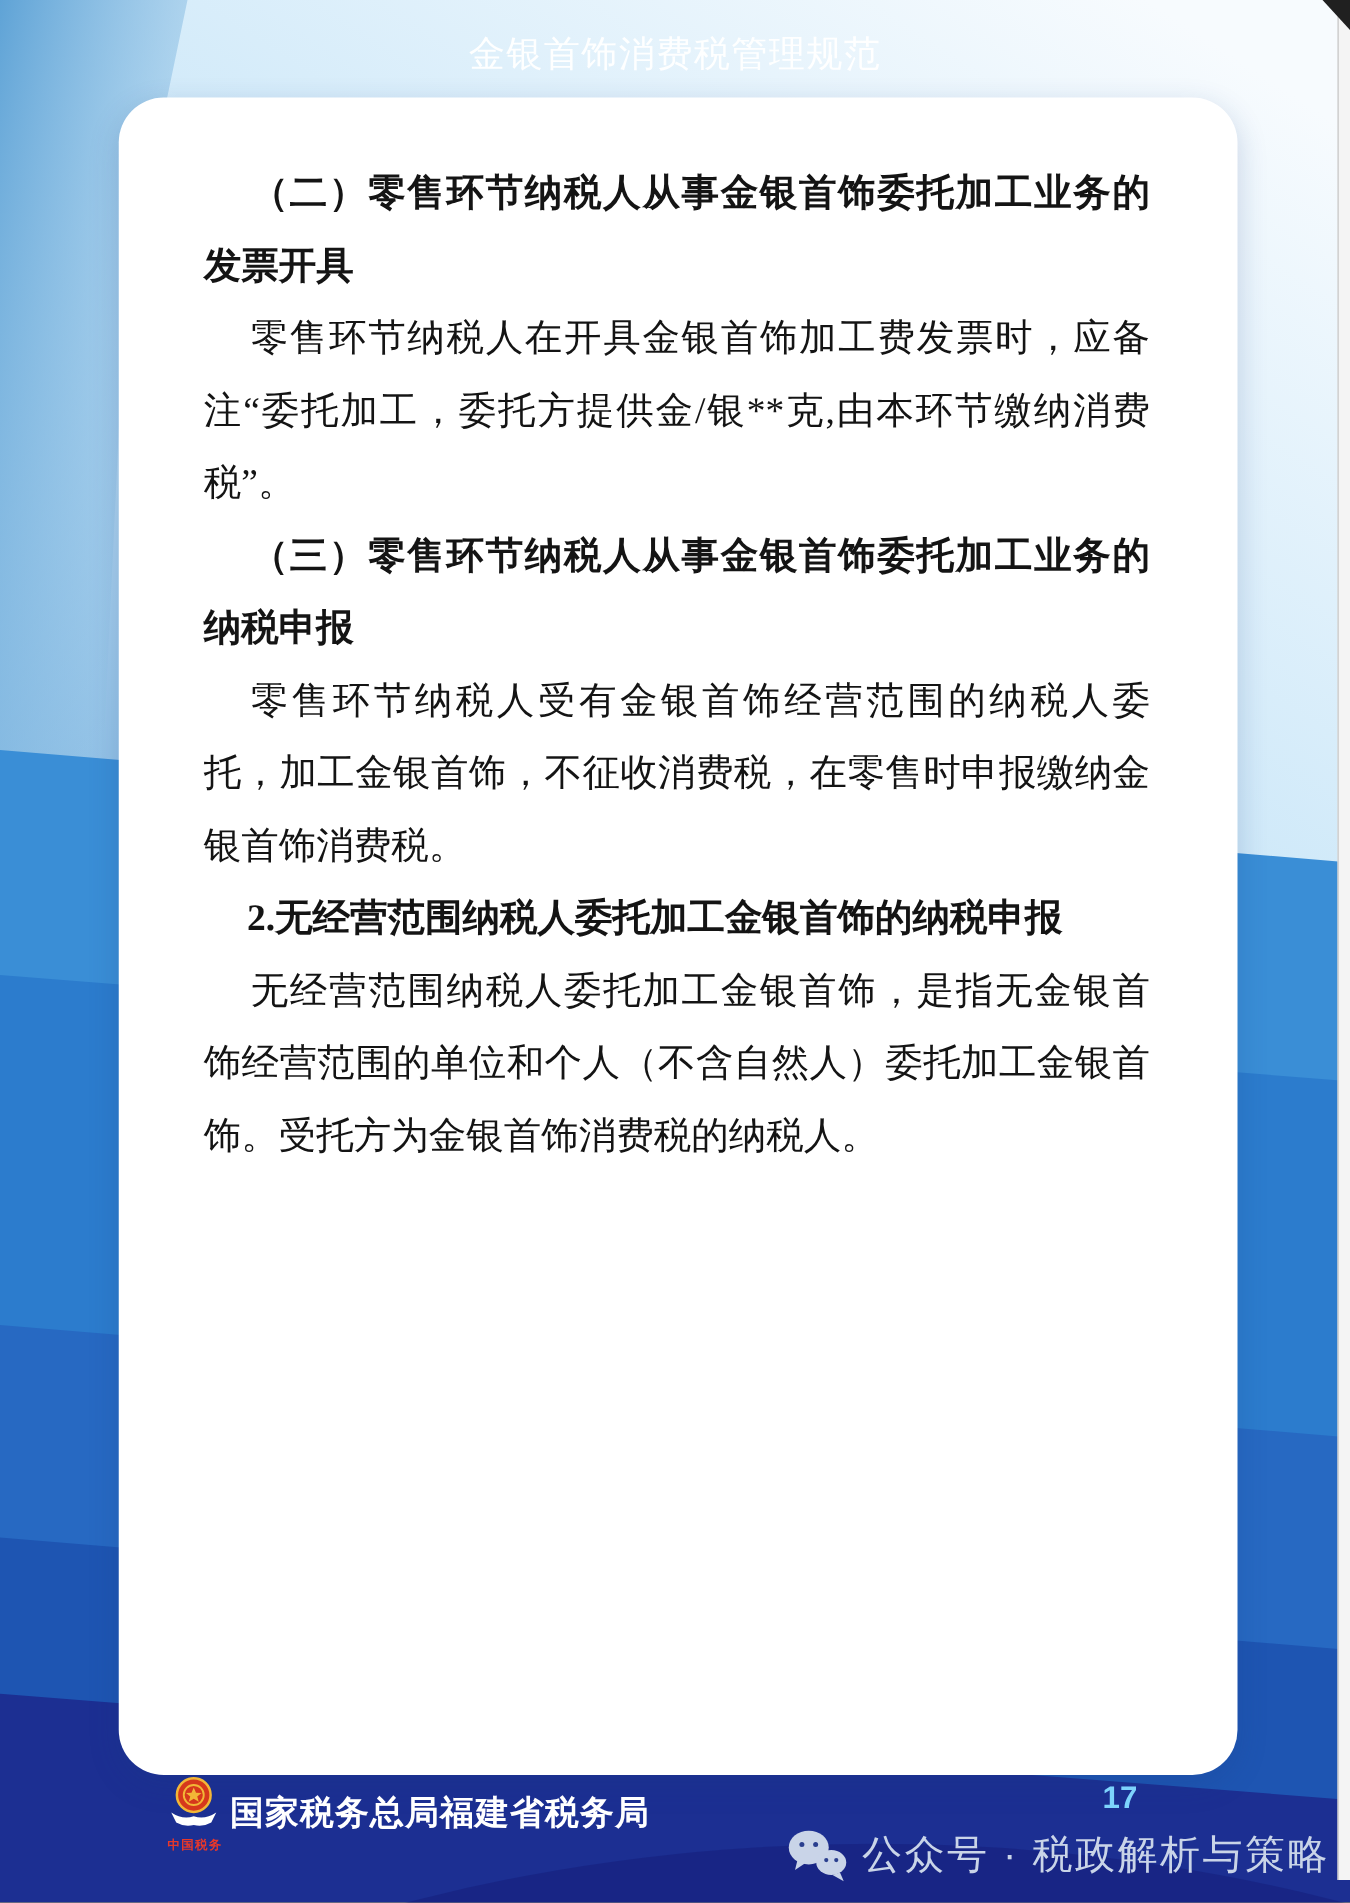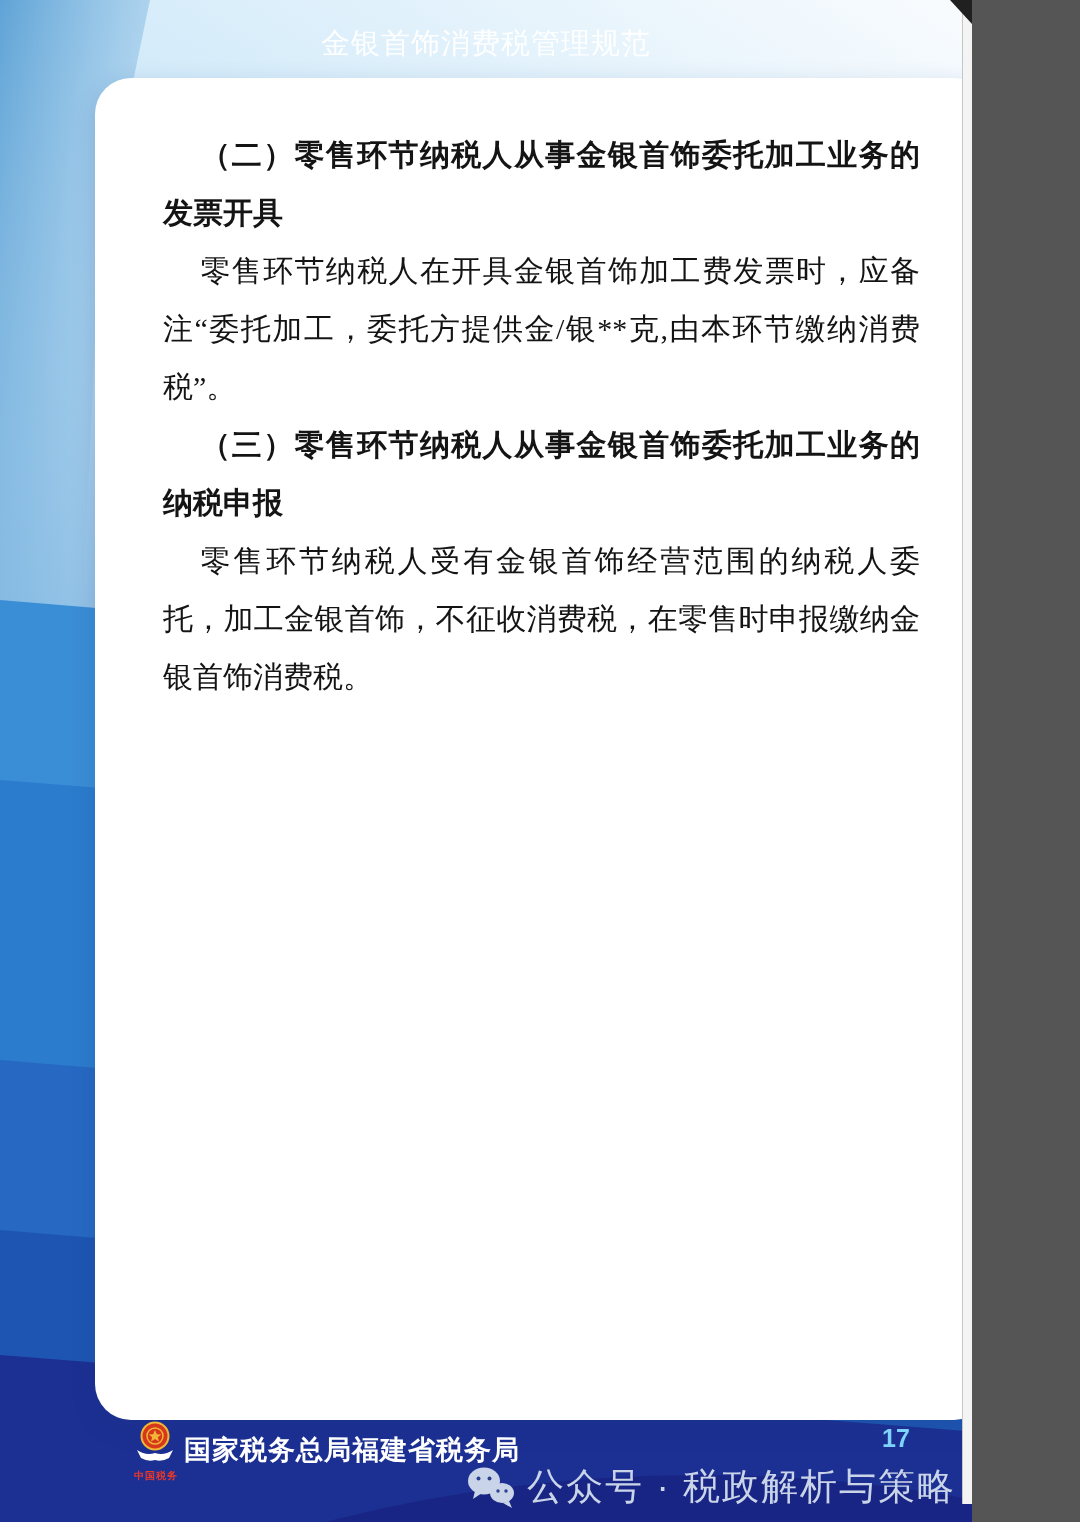--- a/index.html
+++ b/index.html
@@ -1,18 +1,18 @@
 <!DOCTYPE html>
 <html><head>
 <meta charset="utf-8">
 <style>
   html,body{margin:0;padding:0;background:#555;}
   .page{
     position:relative;
-    width:972px;height:1522px;
+    width:1080px;height:1522px;
     overflow:hidden;
     font-family:"Liberation Serif","DejaVu Serif",serif;
   }
   svg.bg{position:absolute;inset:0;display:block;}
   .header-title{
     position:absolute;top:24px;left:0;width:100%;
     text-align:center;color:rgba(255,255,255,.96);
     font-family:"Liberation Sans","DejaVu Sans",sans-serif;
     font-size:29px;letter-spacing:1px;
   }
@@ -47,21 +47,21 @@
   }
   .page-number{
     position:absolute;left:856px;top:1424px;width:80px;text-align:center;
     color:#7dd3fc;font-family:Liberation Sans, sans-serif;
     font-weight:700;font-size:25px;
   }
   .watermark{
     position:absolute;right:16px;top:1462px;
     display:flex;align-items:center;gap:10px;
     color:#c9d4e8;font-family:"Liberation Sans","DejaVu Sans",sans-serif;
-    font-size:37px;letter-spacing:2px;white-space:nowrap;
+    font-size:32px;letter-spacing:2px;white-space:nowrap;
   }
   .page-edge{
     position:absolute;right:0;top:0;width:9px;height:1504px;
     background:#f4f4f4;border-left:1px solid #c6c6c6;
   }
   .corner-mark{
     position:absolute;right:0;top:0;width:0;height:0;
     border-top:24px solid #202020;border-left:22px solid transparent;
   }
 </style>
@@ -93,20 +93,22 @@
   </svg>
 
   <div class="header-title">金银首饰消费税管理规范</div>
 
   <div class="card">
     <div class="doc">
         <p class="block heading">（二）零售环节纳税人从事金银首饰委托加工业务的发票开具</p>
         <p class="block para">零售环节纳税人在开具金银首饰加工费发票时，应备注“委托加工，委托方提供金/银**克,由本环节缴纳消费税”。</p>
         <p class="block heading">（三）零售环节纳税人从事金银首饰委托加工业务的纳税申报</p>
         <p class="block para">零售环节纳税人受有金银首饰经营范围的纳税人委托，加工金银首饰，不征收消费税，在零售时申报缴纳金银首饰消费税。</p>
+        <p class="block subheading">2.无经营范围纳税人委托加工金银首饰的纳税申报</p>
+        <p class="block para">无经营范围纳税人委托加工金银首饰，是指无金银首饰经营范围的单位和个人（不含自然人）委托加工金银首饰。受托方为金银首饰消费税的纳税人。</p>
       </div>
   </div>
 
   <div class="footer-logo">
     <svg width="46" height="46" viewBox="0 0 46 46">
       <circle cx="23" cy="16" r="13.5" fill="#d6381c" stroke="#f2b636" stroke-width="2"></circle>
       <circle cx="23" cy="16" r="8" fill="none" stroke="#f2b636" stroke-width="1.5"></circle>
       <polygon points="23,10 24.8,14.2 29.2,14.4 25.8,17.2 27,21.4 23,19 19,21.4 20.2,17.2 16.8,14.4 21.2,14.2" fill="#f2b636"></polygon>
       <path d="M5 30 Q14 36 23 33 Q32 36 41 30 L37 38 Q30 42 23 40 Q16 42 9 38 Z" fill="#ffffff"></path>
     </svg>

